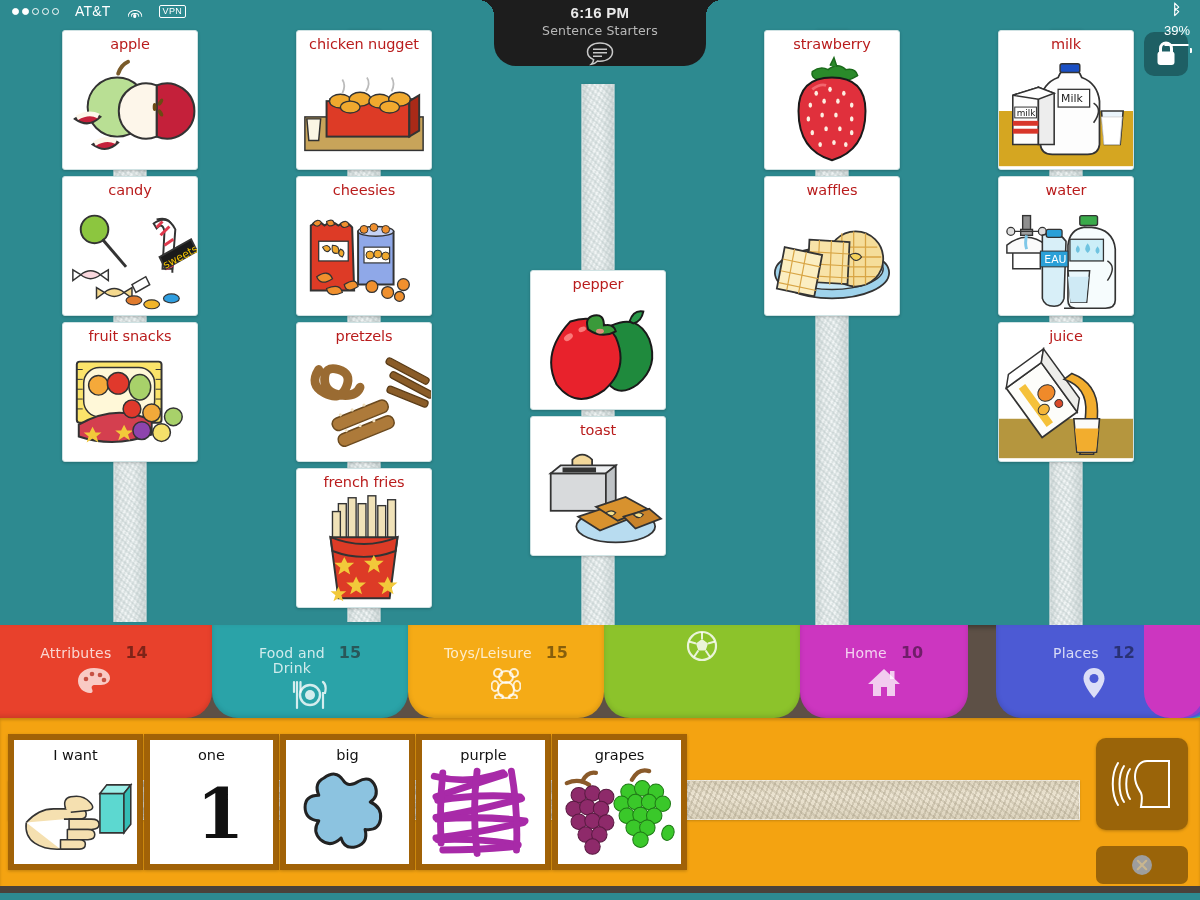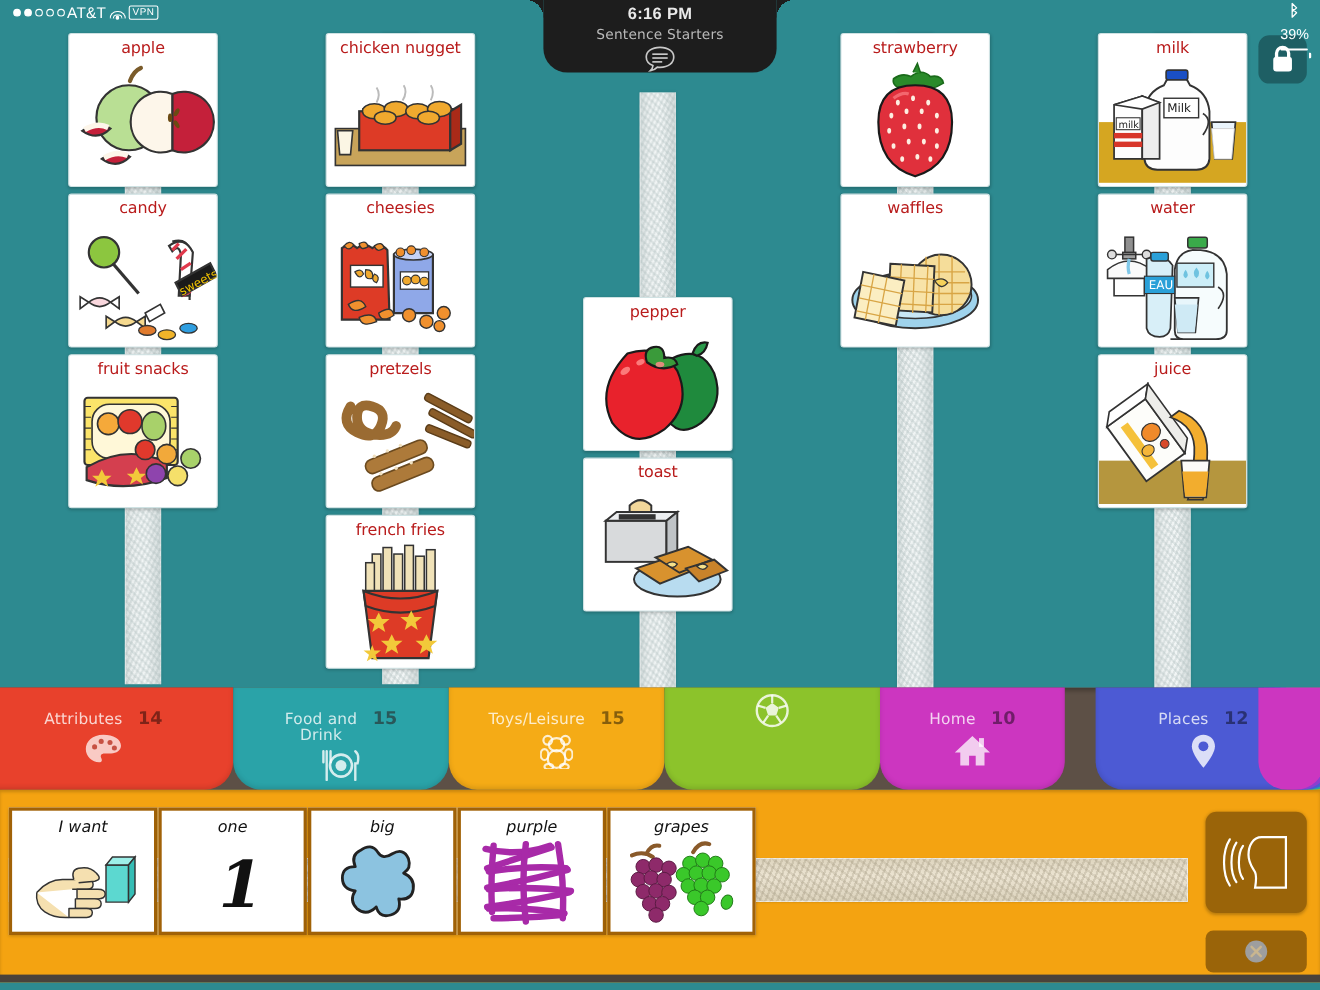--- a/index.html
+++ b/index.html
@@ -20,21 +20,21 @@
   #statusbar {
     position: absolute; top: 0; left: 0;
     width: 1200px; height: 22px;
     z-index: 40;
     color: #ffffff;
     font-size: 13px;
     font-family: "Liberation Sans", sans-serif;
   }
   #status-left {
     position: absolute; left: 12px; top: 1px;
-    display: flex; align-items: center; gap: 2px; height: 20px; justify-content: flex-end;
+    display: flex; align-items: center; gap: 16px; height: 20px; justify-content: flex-end;
   }
   .dots { display: flex; gap: 3px; align-items: center; }
   .dot { width: 7px; height: 7px; border-radius: 50%; border: 1px solid #ffffff; }
   .dot.filled { background: #ffffff; }
   #carrier { font-size: 14px; letter-spacing: .2px; }
   .wifi-ico { width: 16px; height: 12px; position: relative; }
   .wifi-ico i {
     position: absolute; left: 50%; bottom: 0; transform: translateX(-50%);
     border: 1.6px solid #fff; border-bottom: none;
     border-radius: 50% 50% 0 0 / 100% 100% 0 0;
@@ -166,24 +166,24 @@
     position: absolute; left: 8px; top: 62px; width: 1072px; height: 40px;
     background:
       repeating-linear-gradient(112deg, rgba(150,140,115,.28) 0 2px, rgba(255,255,255,0) 2px 5px),
       repeating-linear-gradient(38deg, rgba(150,140,115,.22) 0 2px, rgba(255,255,255,0) 2px 6px),
       linear-gradient(180deg,#ded5bf 0%, #ece4d2 40%, #dcd3bd 100%);
     border: 1.5px solid rgba(255,255,255,.55);
     box-shadow: 0 1px 2px rgba(0,0,0,.18);
   }
   #sentence-cards { position: absolute; left: 8px; top: 16px; display: flex; }
   .scard {
-    width: 135px; height: 116px; background: #fff;
-    border: 3px solid #a16207; margin-right: 1px;
+    width: 135px; height: 136px; background: #fff;
+    border: 6px solid #a16207; margin-right: 1px;
     box-shadow: 0 1px 3px rgba(0,0,0,.22);
-    position: relative; overflow: hidden; font-style: italic;
+    position: relative; overflow: hidden;
   }
   .scard .lbl {
     text-align: center; font-size: 14.5px; color: #111; padding-top: 8px;
     font-family: "DejaVu Sans", sans-serif; line-height: 1;
   }
   .scard .art { position: absolute; left: 0; right: 0; top: 26px; bottom: 2px; }
   .scard .art svg { width: 100%; height: 100%; display: block; }
   #speak-btn {
     position: absolute; right: 12px; top: 20px;
     width: 92px; height: 92px; border-radius: 10px;

